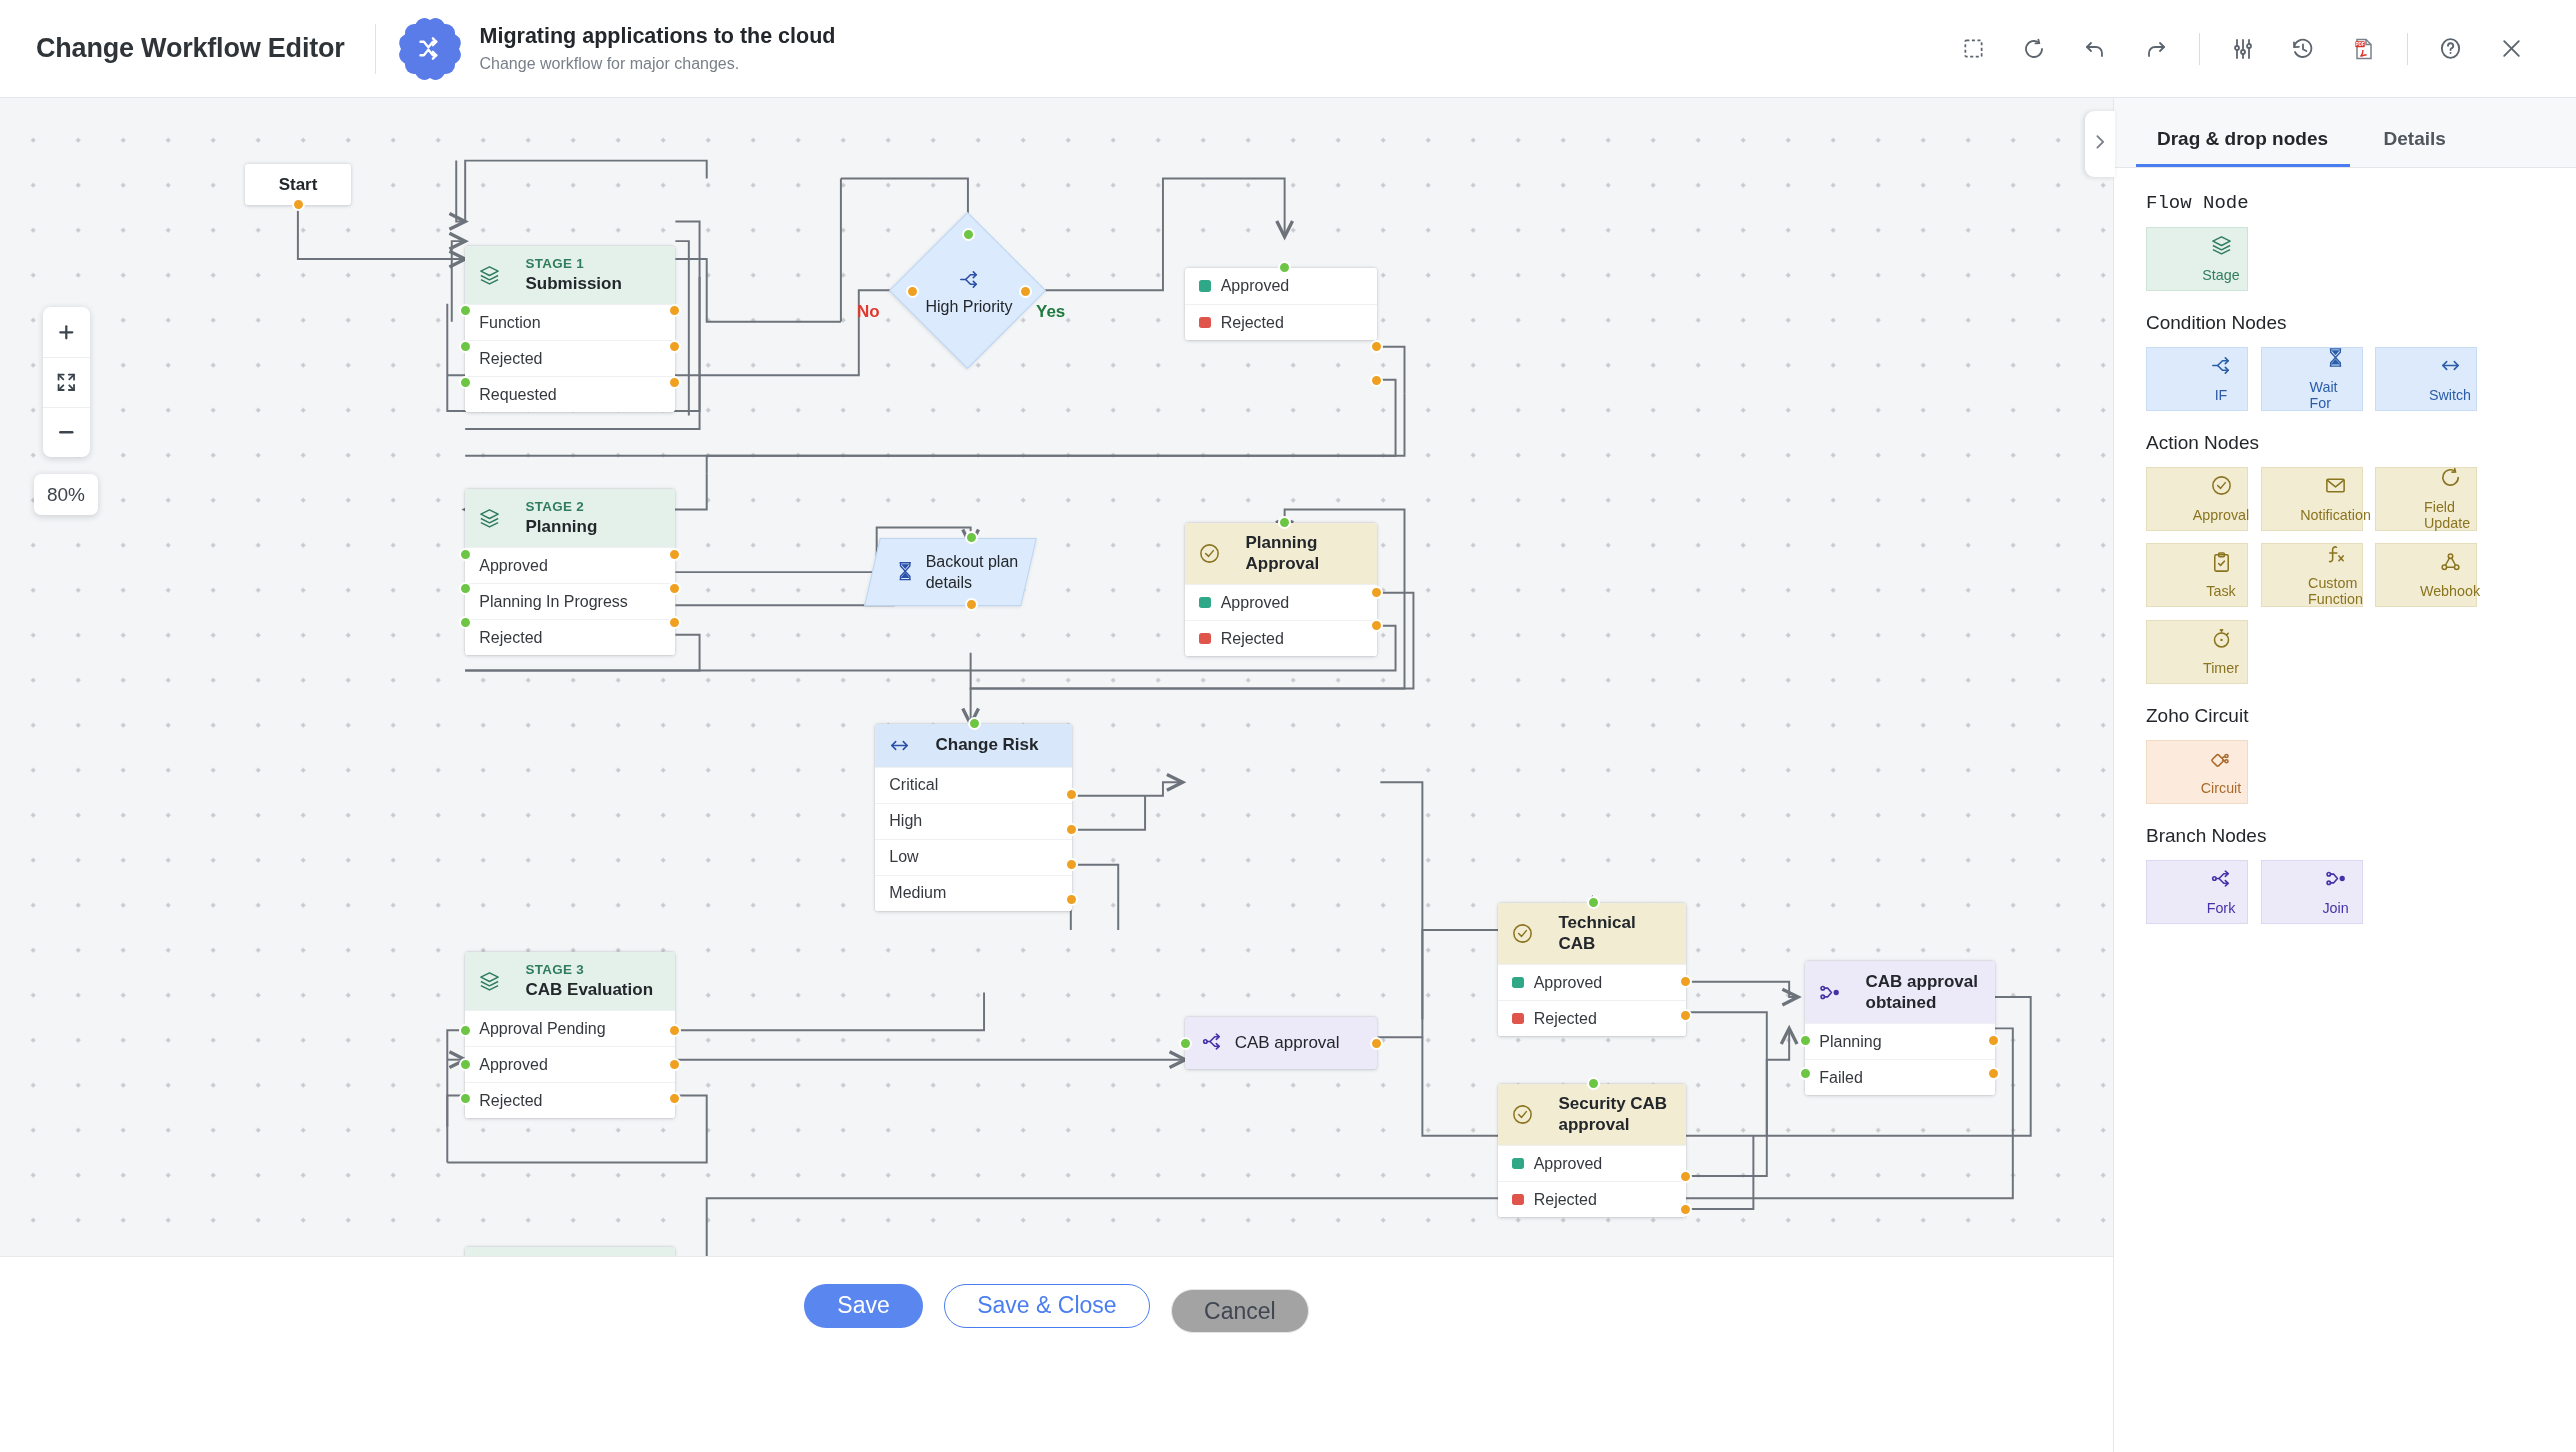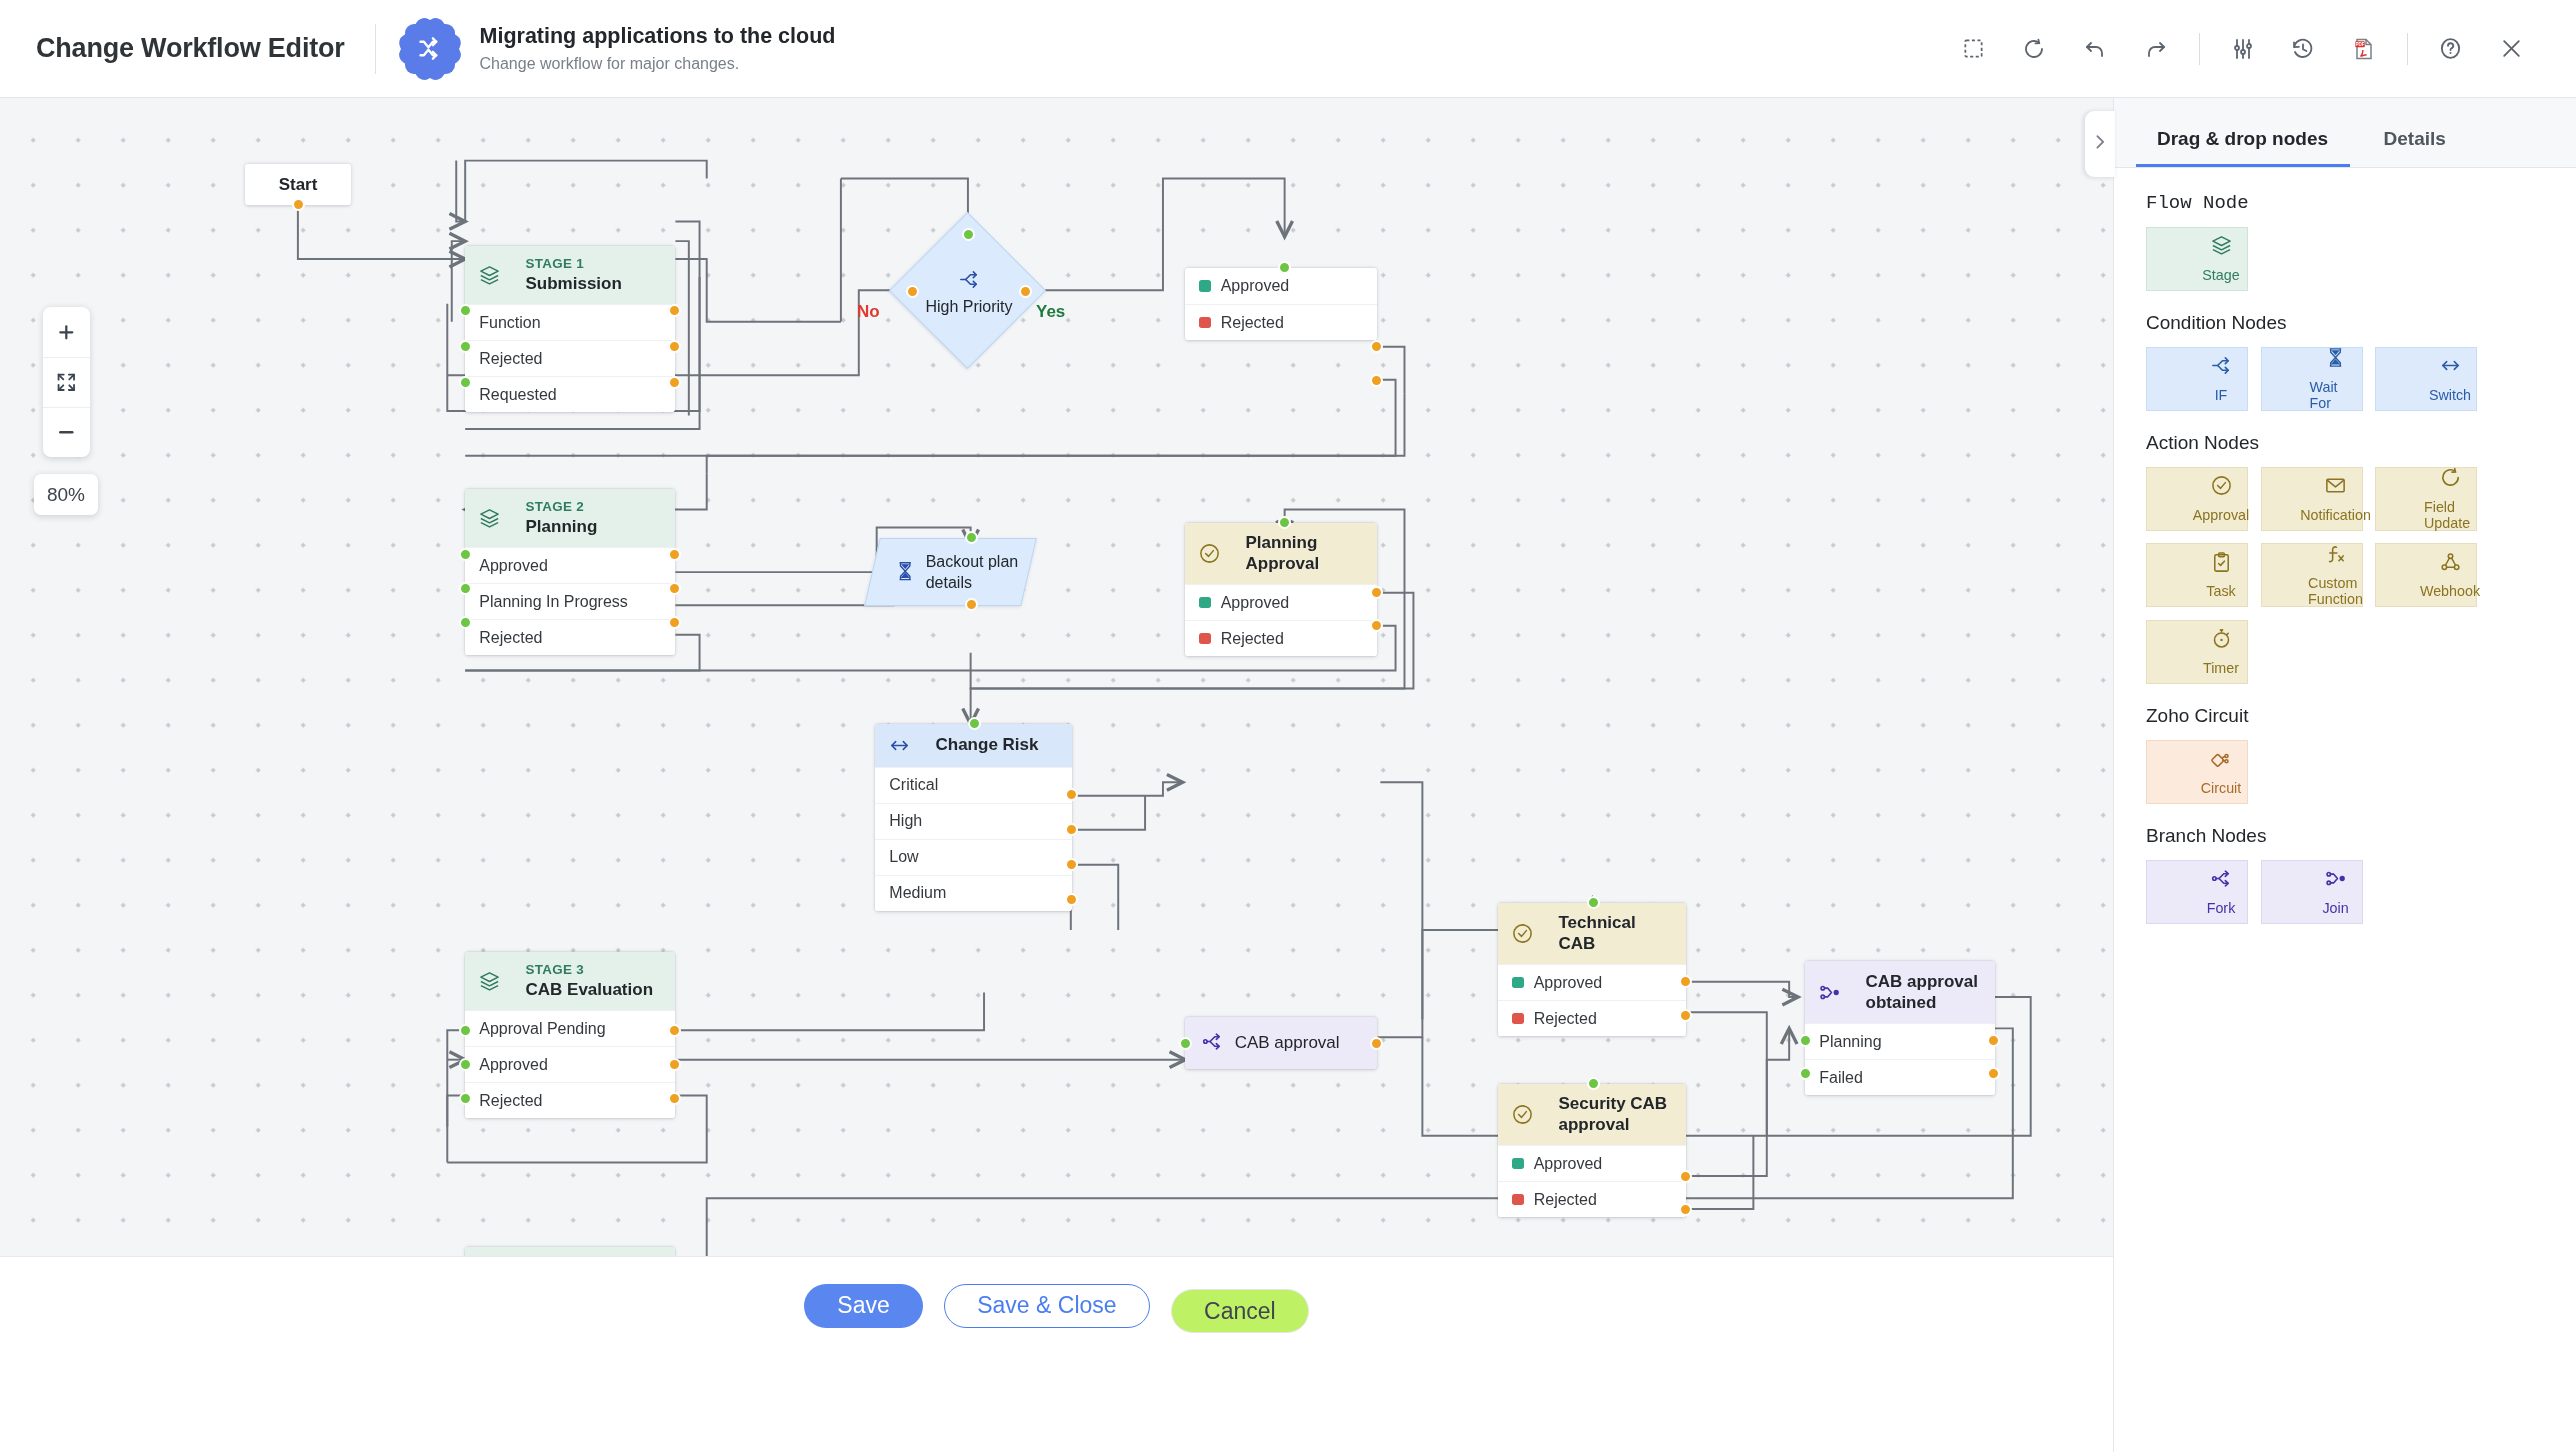--- a/index.html
+++ b/index.html
@@ -182,21 +182,21 @@
     background: #fff; border-top: 0.9px solid #e7e9ec;
     display: flex; align-items: center; justify-content: center; gap: 21.5px; z-index: 35;
   }
   .fbtn {
     height: 44px; border-radius: 26px; padding: 12px 32px; font-size: 23px;
     display: flex; align-items: center; justify-content: center; cursor: pointer;
     border: 0.9px solid transparent;
   }
   #btn-save { background: #5a86ef; color: #fff; }
   #btn-save-close { background: #fff; color: #4a7ef0; border-color: #4a7ef0; }
-  #btn-cancel { background: #bef264; color: #3f4551; border-color: #e2e4e8; margin-top: 11px; }
+  #btn-cancel { background: #a3a3a3; color: #3f4551; border-color: #e2e4e8; margin-top: 11px; }
 </style>
 </head>
 <body>
 
 <div id="app">
 
   <div id="header">
     <div id="app-title">Change Workflow Editor</div>
     <div id="title-divider"></div>
 

